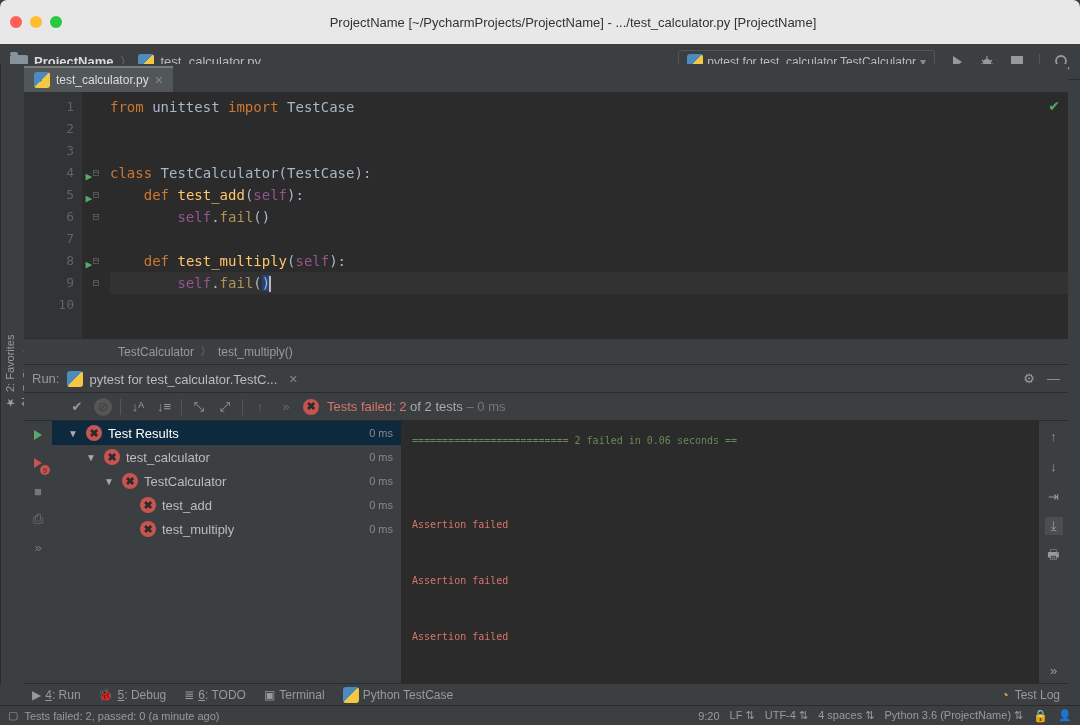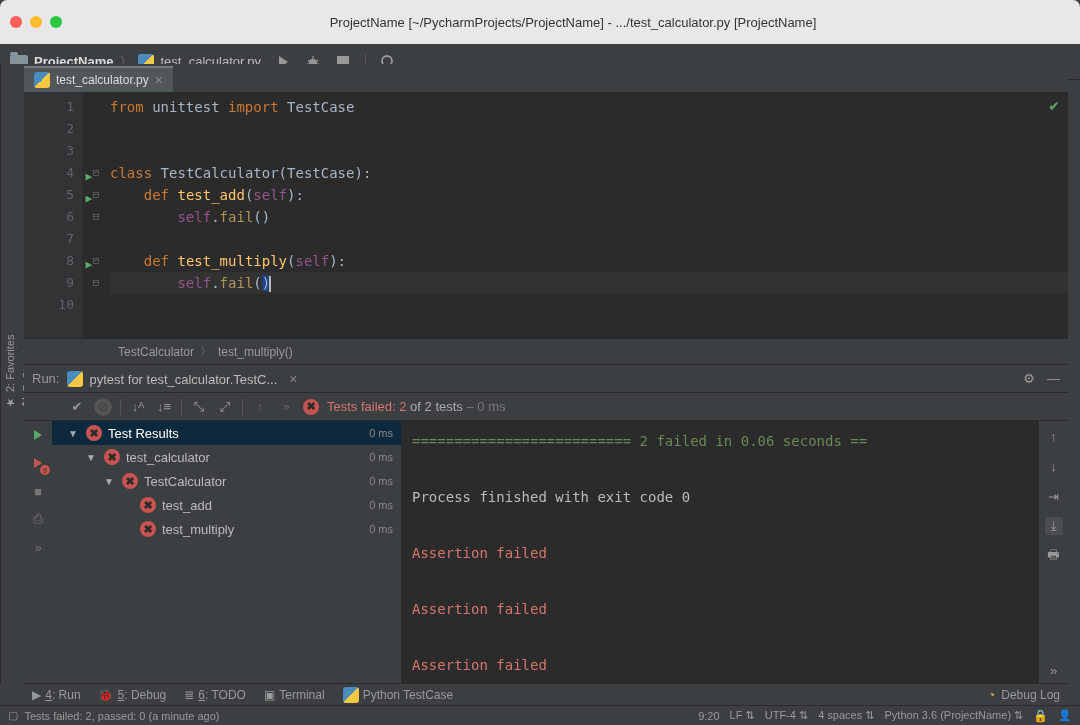--- a/index.html
+++ b/index.html
@@ -83,21 +83,21 @@
 .run-body { flex:1; display:flex; min-height:0; }
 .run-left-toolcol { width:28px; background:#3c3f41; display:flex; flex-direction:column; align-items:center; gap:12px; padding-top:6px; color:#888;}
 .run-left-toolcol .i{width:16px;height:16px;display:flex;align-items:center;justify-content:center;}
 .tree-col { width:350px; background:#3c3f41; border-right:1px solid #2b2b2b; overflow:hidden; font-size:13px;}
 .tree-row { display:flex; align-items:center; height:24px; padding-right:8px;}
 .tree-row.sel { background:#0d293e; color:#fff;}
 .tree-row .arrow { width:14px; color:#aaa; font-size:10px; text-align:center;}
 .tree-row .time { margin-left:auto; color:#888; font-size:11px;}
 .indent1{padding-left:14px}.indent2{padding-left:32px}.indent3{padding-left:50px}.indent4{padding-left:68px}
 
-.console { flex:1; background:#2b2b2b; font-family:Menlo,Consolas,monospace; font-size:14px; line-height:28px; padding:6px 10px; color:#bbb; overflow:hidden;}
+.console { flex:1; background:#2b2b2b; font-family:Menlo,Consolas,monospace; font-size:10px; line-height:28px; padding:6px 10px; color:#bbb; overflow:hidden;}
 .console .line { white-space:pre; }
 .console .eq { color:#6a8759; }
 .console .red { color:#d5756c; }
 .console-right-toolcol { width:30px; background:#3c3f41; display:flex; flex-direction:column; align-items:center; gap:12px; padding-top:6px; color:#999; border-left:1px solid #2b2b2b;}
 .console-right-toolcol .i{width:18px;height:18px;display:flex;align-items:center;justify-content:center;}
 
 .bottom1 { position:absolute; left:24px; right:12px; bottom:20px; height:22px; background:#3c3f41; display:flex; align-items:center; padding:0 8px; font-size:12px; color:#999; border-top:1px solid #2b2b2b;}
 .bottom1 .tool { display:flex; align-items:center; gap:4px; margin-right:18px;}
 .bottom1 .tool .u{text-decoration:underline}
 .bottom1 .right { margin-left:auto; display:flex; align-items:center; gap:6px;}
@@ -123,20 +123,25 @@
   <div class="title">ProjectName [~/PycharmProjects/ProjectName] - .../test_calculator.py [ProjectName]</div>
 </div>
 
 <div class="navrow">
   <div class="crumbs">
     <span class="folder-icon"></span>
     <span style="font-weight:600;color:#ddd">ProjectName</span>
     <span class="chev">〉</span>
     <span class="py-icon"></span>
     <span>test_calculator.py</span>
+  </div>
+  <div class="rc-sel">
+    <span class="py-icon"></span>
+    <span>pytest for test_calculator.TestCalculator</span>
+    <span class="caret">▾</span>
   </div>
   <div class="tbicons">
     <span class="i run-tri">
         <svg width="14" height="14" viewBox="0 0 14 14">
           <path d="M3 1 L12 7 L3 13 Z" fill="currentColor"></path>
         </svg>
       </span>
     <span class="i bug-ic">
         <svg width="16" height="16" viewBox="0 0 16 16">
           <circle cx="8" cy="9" r="4" fill="currentColor"></circle>
@@ -285,21 +290,20 @@
         <div class="tree-row indent4">
           <span class="arrow"></span>
           <span class="fail-badge" style="margin:0 6px">✖</span>
           <span>test_multiply</span>
           <span class="time">0 ms</span>
         </div>
       </div>
     <div class="console" id="console-mount">
         <div class="line eq">========================== 2 failed in 0.06 seconds ==</div>
         <div class="line ">&nbsp;</div>
-        <div class="line ">Process finished with exit code 0</div>
         <div class="line ">&nbsp;</div>
         <div class="line red">Assertion failed</div>
         <div class="line ">&nbsp;</div>
         <div class="line red">Assertion failed</div>
         <div class="line ">&nbsp;</div>
         <div class="line red">Assertion failed</div>
       </div>
     <div class="console-right-toolcol">
       <span class="i">↑</span>
       <span class="i">↓</span>
@@ -315,21 +319,21 @@
   <span class="tool">▶ <span><span class="u">4</span>: Run</span></span>
   <span class="tool">🐞 <span><span class="u">5</span>: Debug</span></span>
   <span class="tool">≣ <span><span class="u">6</span>: TODO</span></span>
   <span class="tool">▣ <span>Terminal</span></span>
   <span class="tool">
       <span class="py-icon"></span> 
       <span>Python TestCase</span>
     </span>
   <span class="right">
     <span class="lightbulb">◔</span>
-    <span>Debug Log</span>
+    <span>Test Log</span>
   </span>
 </div>
 
 <div class="statusbar">
   <span>▢</span>
   <span style="margin-left:6px">Tests failed: 2, passed: 0 (a minute ago)</span>
   <div class="right">
     <span>9:20</span>
     <span><span>LF</span> ⇅</span>
     <span><span>UTF-4</span> ⇅</span>

